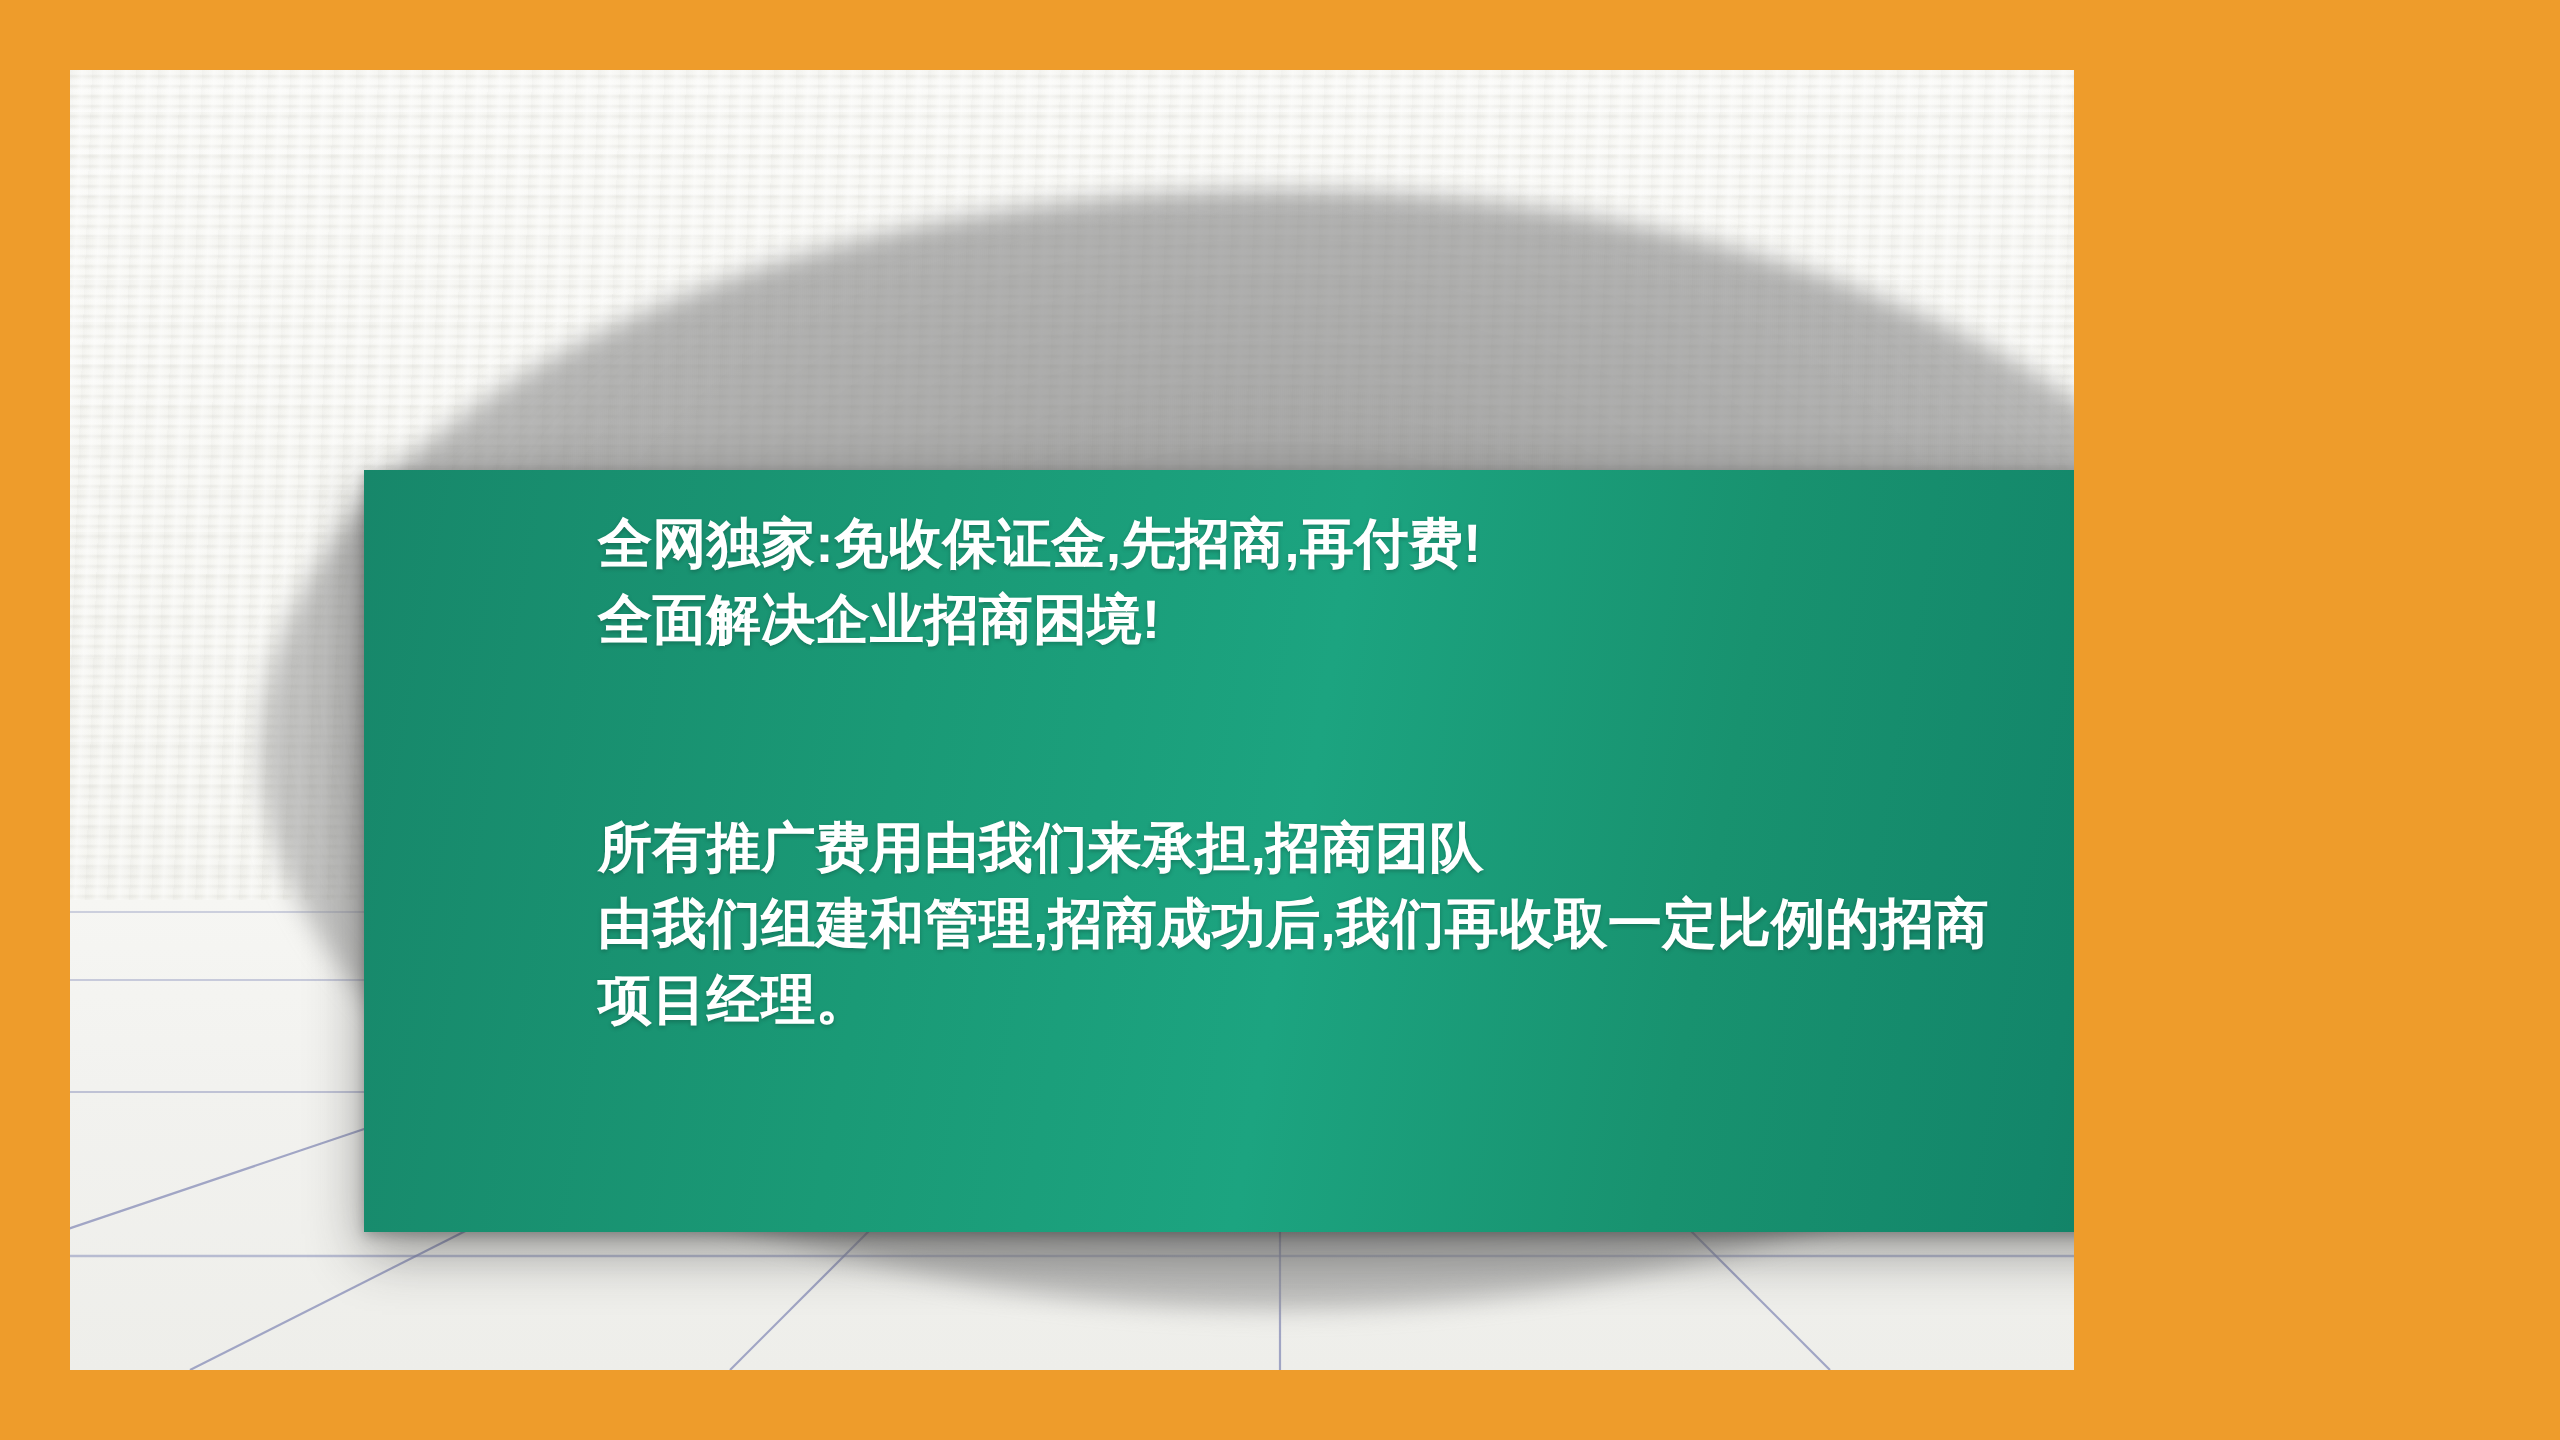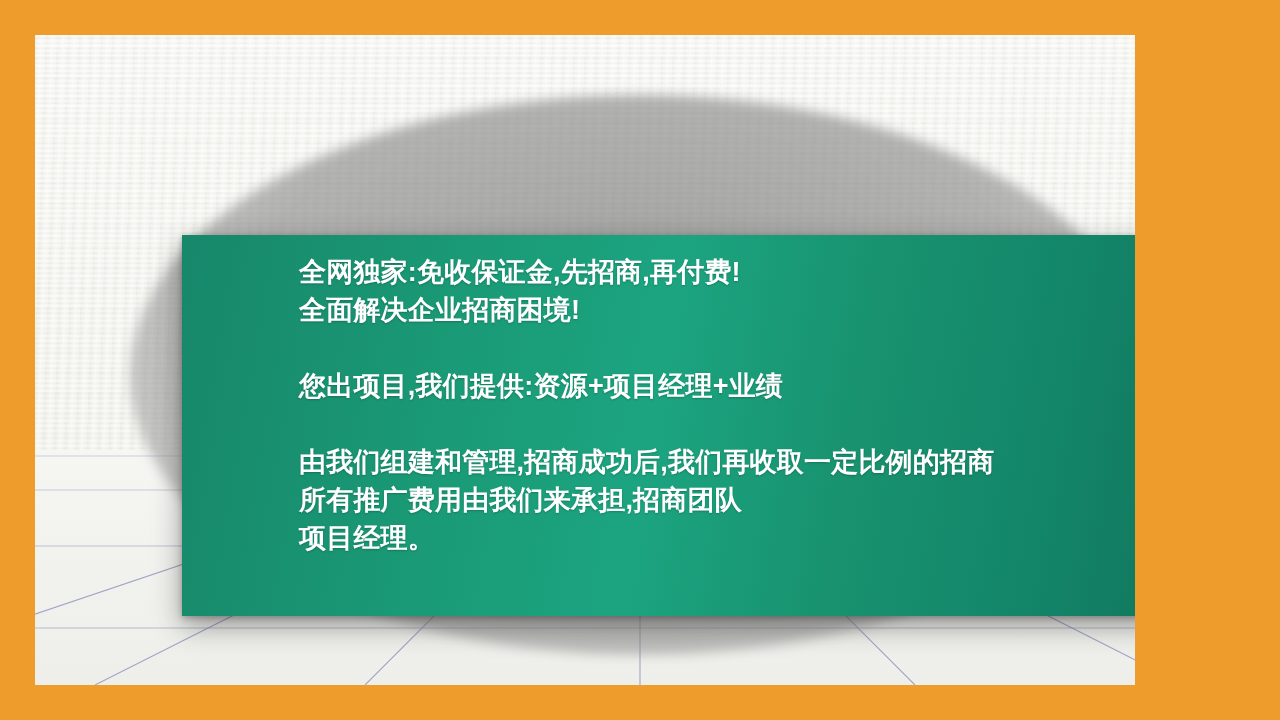--- a/index.html
+++ b/index.html
@@ -12,21 +12,21 @@
 
   
   .frame{
     position:absolute;inset:0;
     background:#ee9c2b;
   }
 
   
   .scene{
     position:absolute;
-    left:35px;top:35px;width:1100px;height:650px;
+    left:35px;top:35px;width:1002px;height:650px;
     overflow:hidden;
     background:#f7f7f4;
   }
   
   .wall-tex{
     position:absolute;inset:0;
     background:
       repeating-linear-gradient(180deg,
         rgba(255,255,255,0) 0px,
         rgba(255,255,255,0) 2px,
@@ -137,17 +137,17 @@
           <line x1="605" y1="-40" x2="880" y2="235"></line>
           <line x1="605" y1="-40" x2="1150" y2="235"></line>
           <line x1="605" y1="-40" x2="1420" y2="235"></line>
         </g>
       </svg>
     </div>
 
     <div class="dome"></div>
 
     <div class="panel">
-      <div class="panel-text"><span class="ln">全网独家:免收保证金,先招商,再付费!</span><span class="blank">全面解决企业招商困境!</span><span class="blank"></span><span class="ln">您出项目,我们提供:资源+项目经理+业绩</span><span class="blank"></span><span class="ln">由我们组建和管理,招商成功后,我们再收取一定比例的招商</span><span class="ln">所有推广费用由我们来承担,招商团队</span><span class="ln">项目经理。</span></div>
+      <div class="panel-text"><span class="ln">全网独家:免收保证金,先招商,再付费!</span><span class="blank">全面解决企业招商困境!</span><span class="blank"></span><span class="blank"></span><span class="ln">所有推广费用由我们来承担,招商团队</span><span class="ln">由我们组建和管理,招商成功后,我们再收取一定比例的招商</span><span class="ln">项目经理。</span></div>
     </div>
 
   </div>
 </div>
 
 </body></html>

